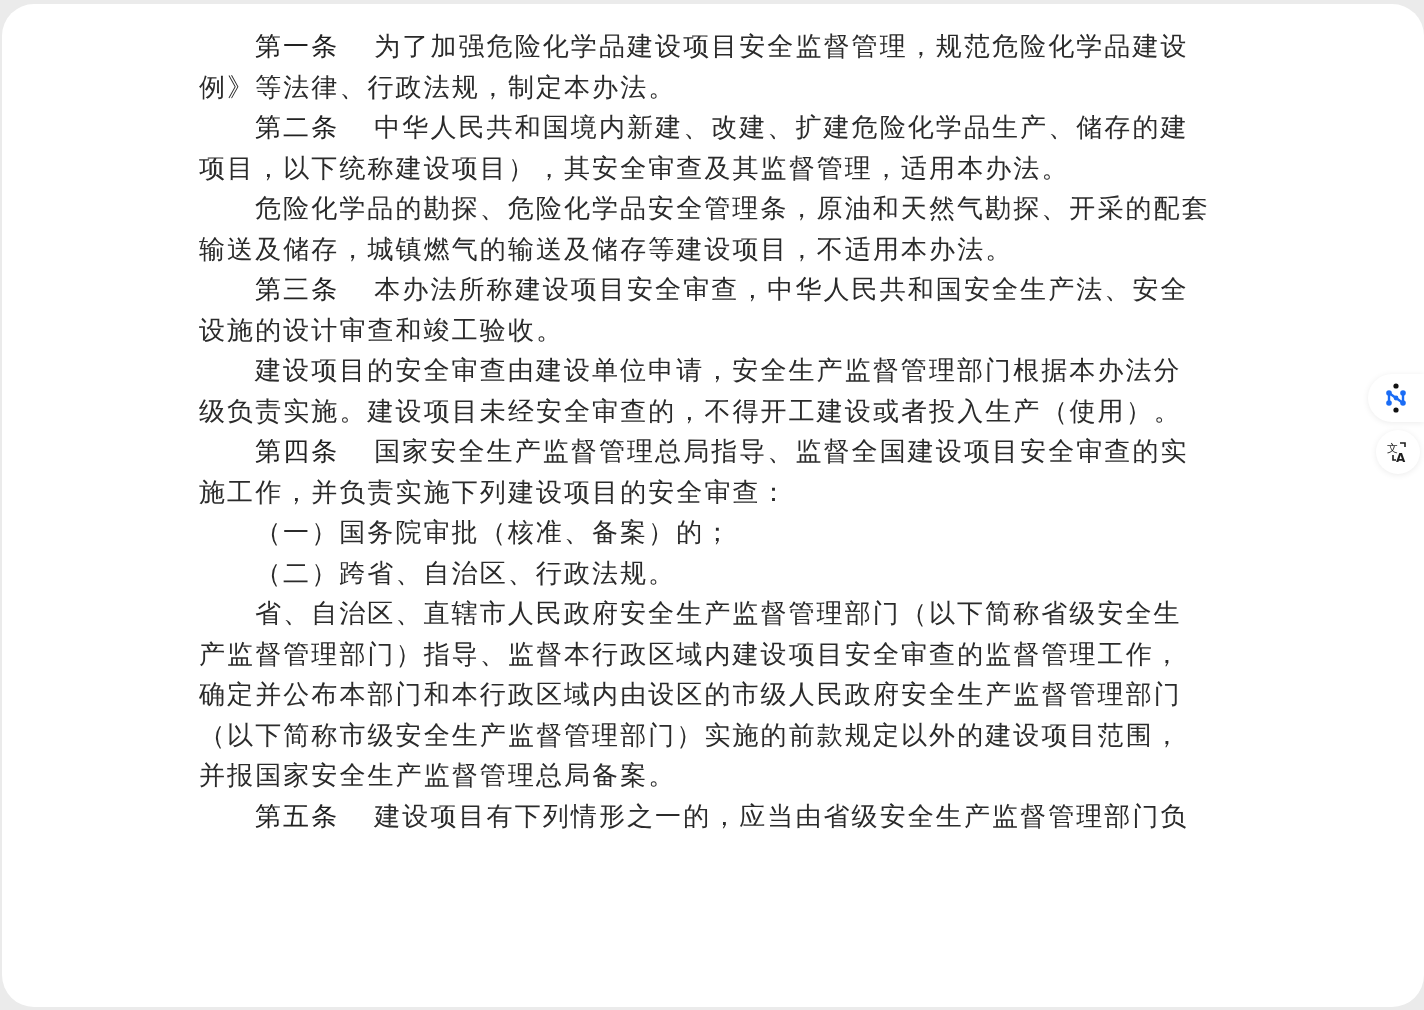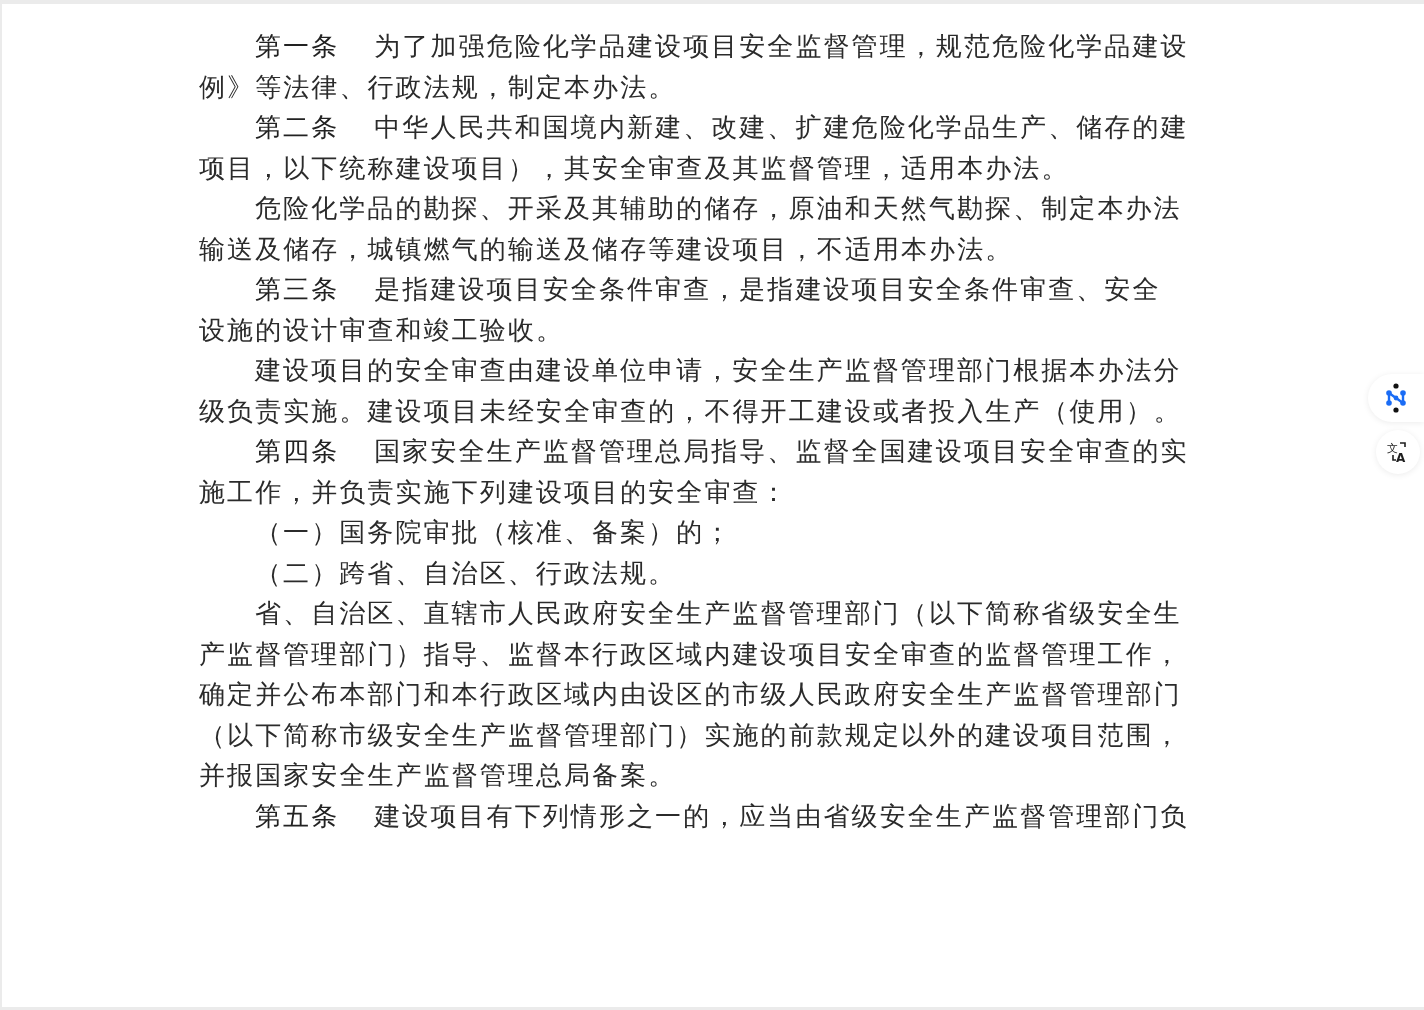--- a/index.html
+++ b/index.html
@@ -11,20 +11,21 @@
       background: #ebebeb;
     }
     .viewport {
       position: absolute;
       left: 2px;
       top: 4px;
       width: 1422px;
       height: 1003px;
       background: #ffffff;
       overflow: hidden;
+      border-radius: 32px;
     }
     .doc {
       position: absolute;
       left: 197px;
       top: 22px;
       width: 1050px;
     }
     .line {
       height: 40.5px;
       line-height: 40.5px;
@@ -75,23 +76,23 @@
   </style>
 </head>
 <body>
 
 <div class="viewport">
   <div class="doc" id="doc">
       <div class="line indent"><span class="article-no">第一条</span><span class="gap"></span><span>为了加强危险化学品建设项目安全监督管理，规范危险化学品建设</span></div>
       <div class="line"><span>例》等法律、行政法规，制定本办法。</span></div>
       <div class="line indent"><span class="article-no">第二条</span><span class="gap"></span><span>中华人民共和国境内新建、改建、扩建危险化学品生产、储存的建</span></div>
       <div class="line"><span>项目，以下统称建设项目），其安全审查及其监督管理，适用本办法。</span></div>
-      <div class="line indent"><span>危险化学品的勘探、开采及其辅助的储存，原油和天然气勘探、制定本办法</span></div>
+      <div class="line indent"><span>危险化学品的勘探、危险化学品安全管理条，原油和天然气勘探、开采的配套</span></div>
       <div class="line"><span>输送及储存，城镇燃气的输送及储存等建设项目，不适用本办法。</span></div>
-      <div class="line indent"><span class="article-no">第三条</span><span class="gap"></span><span>是指建设项目安全条件审查，是指建设项目安全条件审查、安全</span></div>
+      <div class="line indent"><span class="article-no">第三条</span><span class="gap"></span><span>本办法所称建设项目安全审查，中华人民共和国安全生产法、安全</span></div>
       <div class="line"><span>设施的设计审查和竣工验收。</span></div>
       <div class="line indent"><span>建设项目的安全审查由建设单位申请，安全生产监督管理部门根据本办法分</span></div>
       <div class="line"><span>级负责实施。建设项目未经安全审查的，不得开工建设或者投入生产（使用）。</span></div>
       <div class="line indent"><span class="article-no">第四条</span><span class="gap"></span><span>国家安全生产监督管理总局指导、监督全国建设项目安全审查的实</span></div>
       <div class="line"><span>施工作，并负责实施下列建设项目的安全审查：</span></div>
       <div class="line indent"><span>（一）国务院审批（核准、备案）的；</span></div>
       <div class="line indent"><span>（二）跨省、自治区、行政法规。</span></div>
       <div class="line indent"><span>省、自治区、直辖市人民政府安全生产监督管理部门（以下简称省级安全生</span></div>
       <div class="line"><span>产监督管理部门）指导、监督本行政区域内建设项目安全审查的监督管理工作，</span></div>
       <div class="line"><span>确定并公布本部门和本行政区域内由设区的市级人民政府安全生产监督管理部门</span></div>

